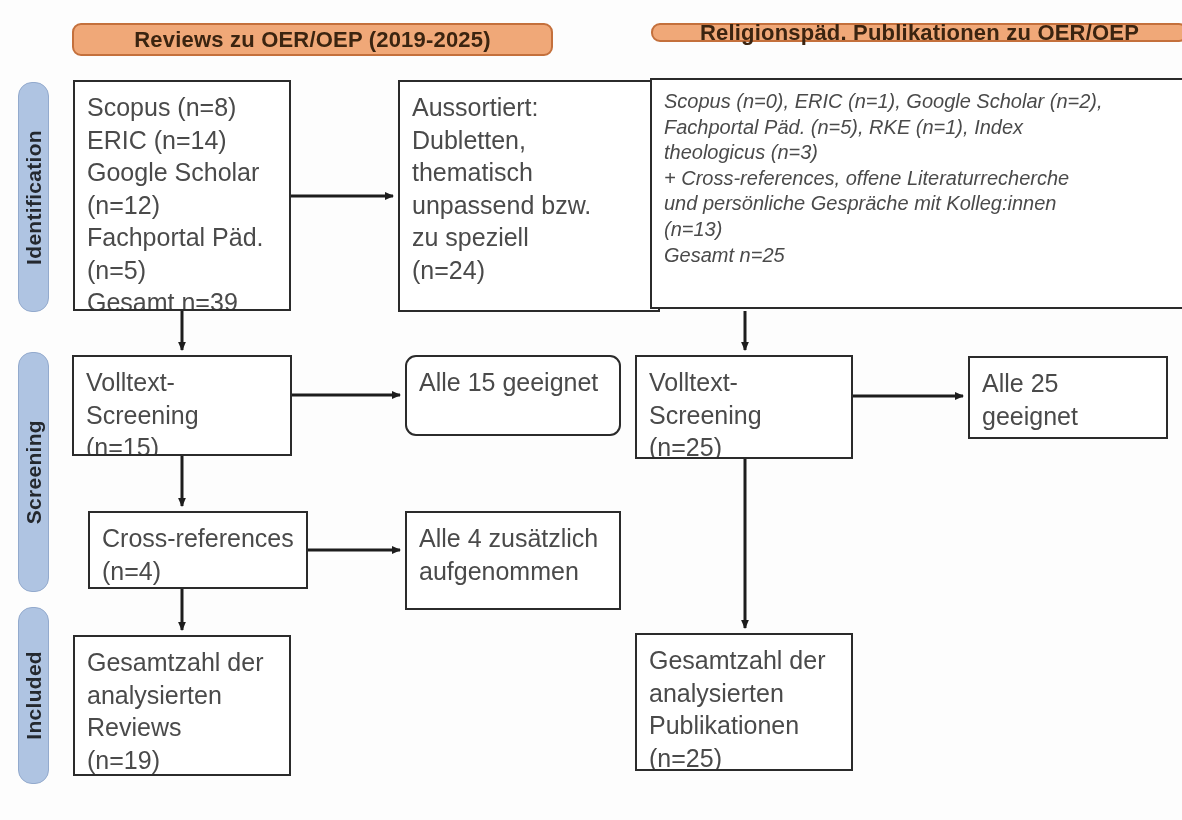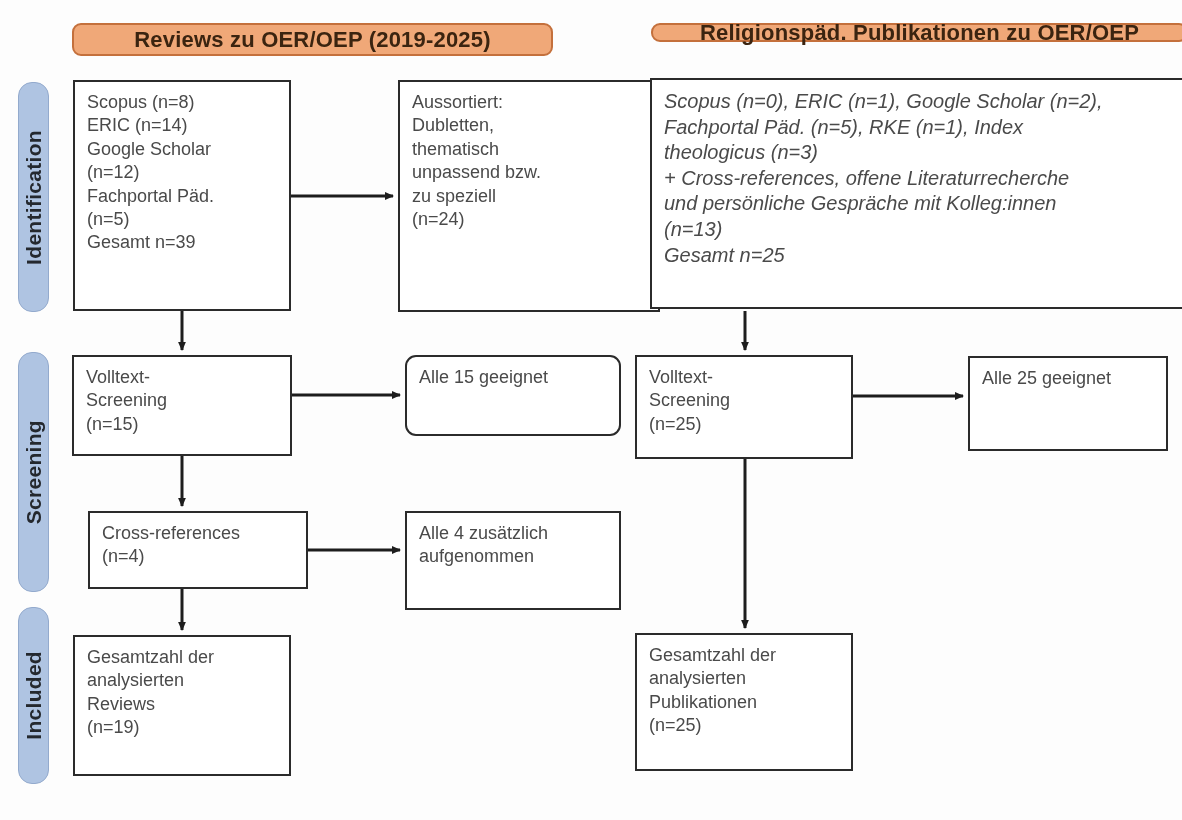--- a/index.html
+++ b/index.html
@@ -62,39 +62,39 @@
   #pill-screening      { left: 18px; top: 352px; width: 31px; height: 240px; }
   #pill-included       { left: 18px; top: 607px; width: 31px; height: 177px; }
 
   
   .flow-box {
     position: absolute;
     box-sizing: border-box;
     background: #ffffff;
     border: 2.5px solid #2b2b2b;
     padding: 9px 10px 6px 12px;
-    font-size: 18px;
+    font-size: 25px;
     line-height: 1.30;
     color: #4a4a4a;
     white-space: pre-line;
     overflow: hidden;
   }
   .flow-box.compact { line-height: 1.28; }
 
   #box-id-left    { left: 73px;  top: 80px;  width: 218px; height: 231px; }
   #box-id-excl    { left: 398px; top: 80px;  width: 262px; height: 232px; }
   #box-id-right   { left: 650px; top: 78px;  width: 534px; height: 231px; font-size: 20px; font-style: italic; }
 
   #box-scr-left   { left: 72px;  top: 355px; width: 220px; height: 101px; }
   #box-scr-lright { left: 405px; top: 355px; width: 216px; height: 81px; border-radius: 11px;  }
   #box-cross      { left: 88px;  top: 511px; width: 220px; height: 78px;  }
   #box-cross-r    { left: 405px; top: 511px; width: 216px; height: 99px;  }
 
   #box-scr-right  { left: 635px; top: 355px; width: 218px; height: 104px; }
-  #box-scr-rright { left: 968px; top: 356px; width: 200px; height: 95px;  }
+  #box-scr-rright { left: 968px; top: 356px; width: 200px; height: 83px;  }
 
   #box-inc-left   { left: 73px;  top: 635px; width: 218px; height: 141px; }
   #box-inc-right  { left: 635px; top: 633px; width: 218px; height: 138px; }
 
   
   #connectors {
     position: absolute;
     left: 0;
     top: 0;
     width: 1182px;

